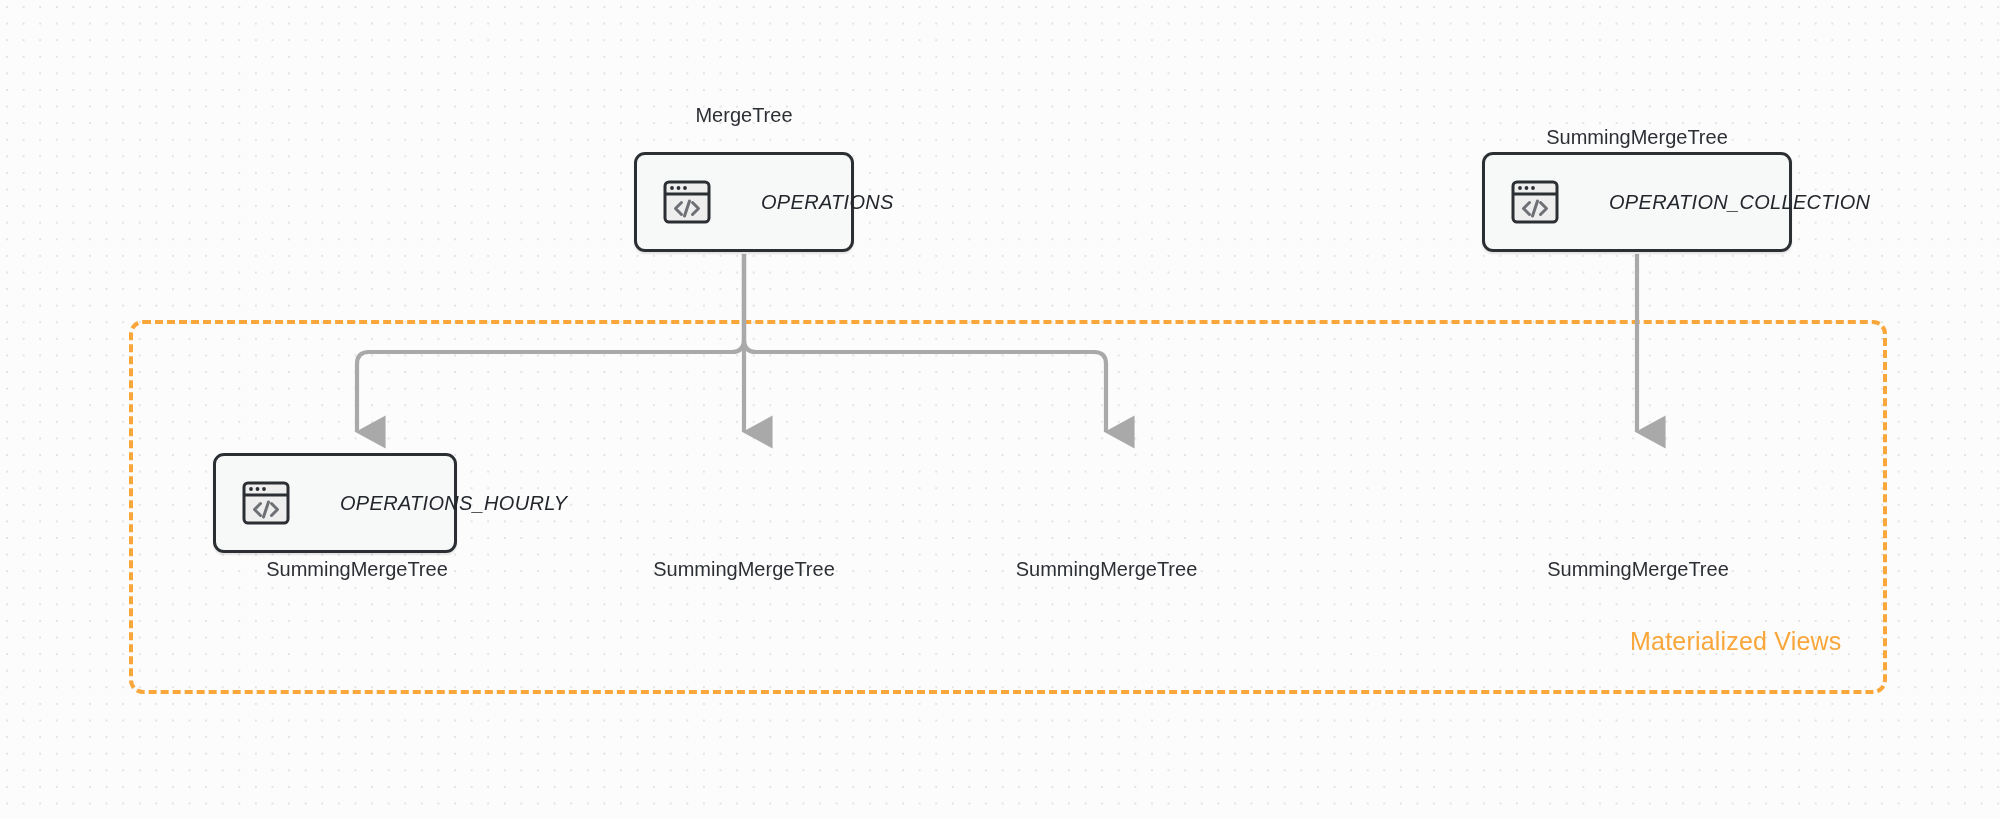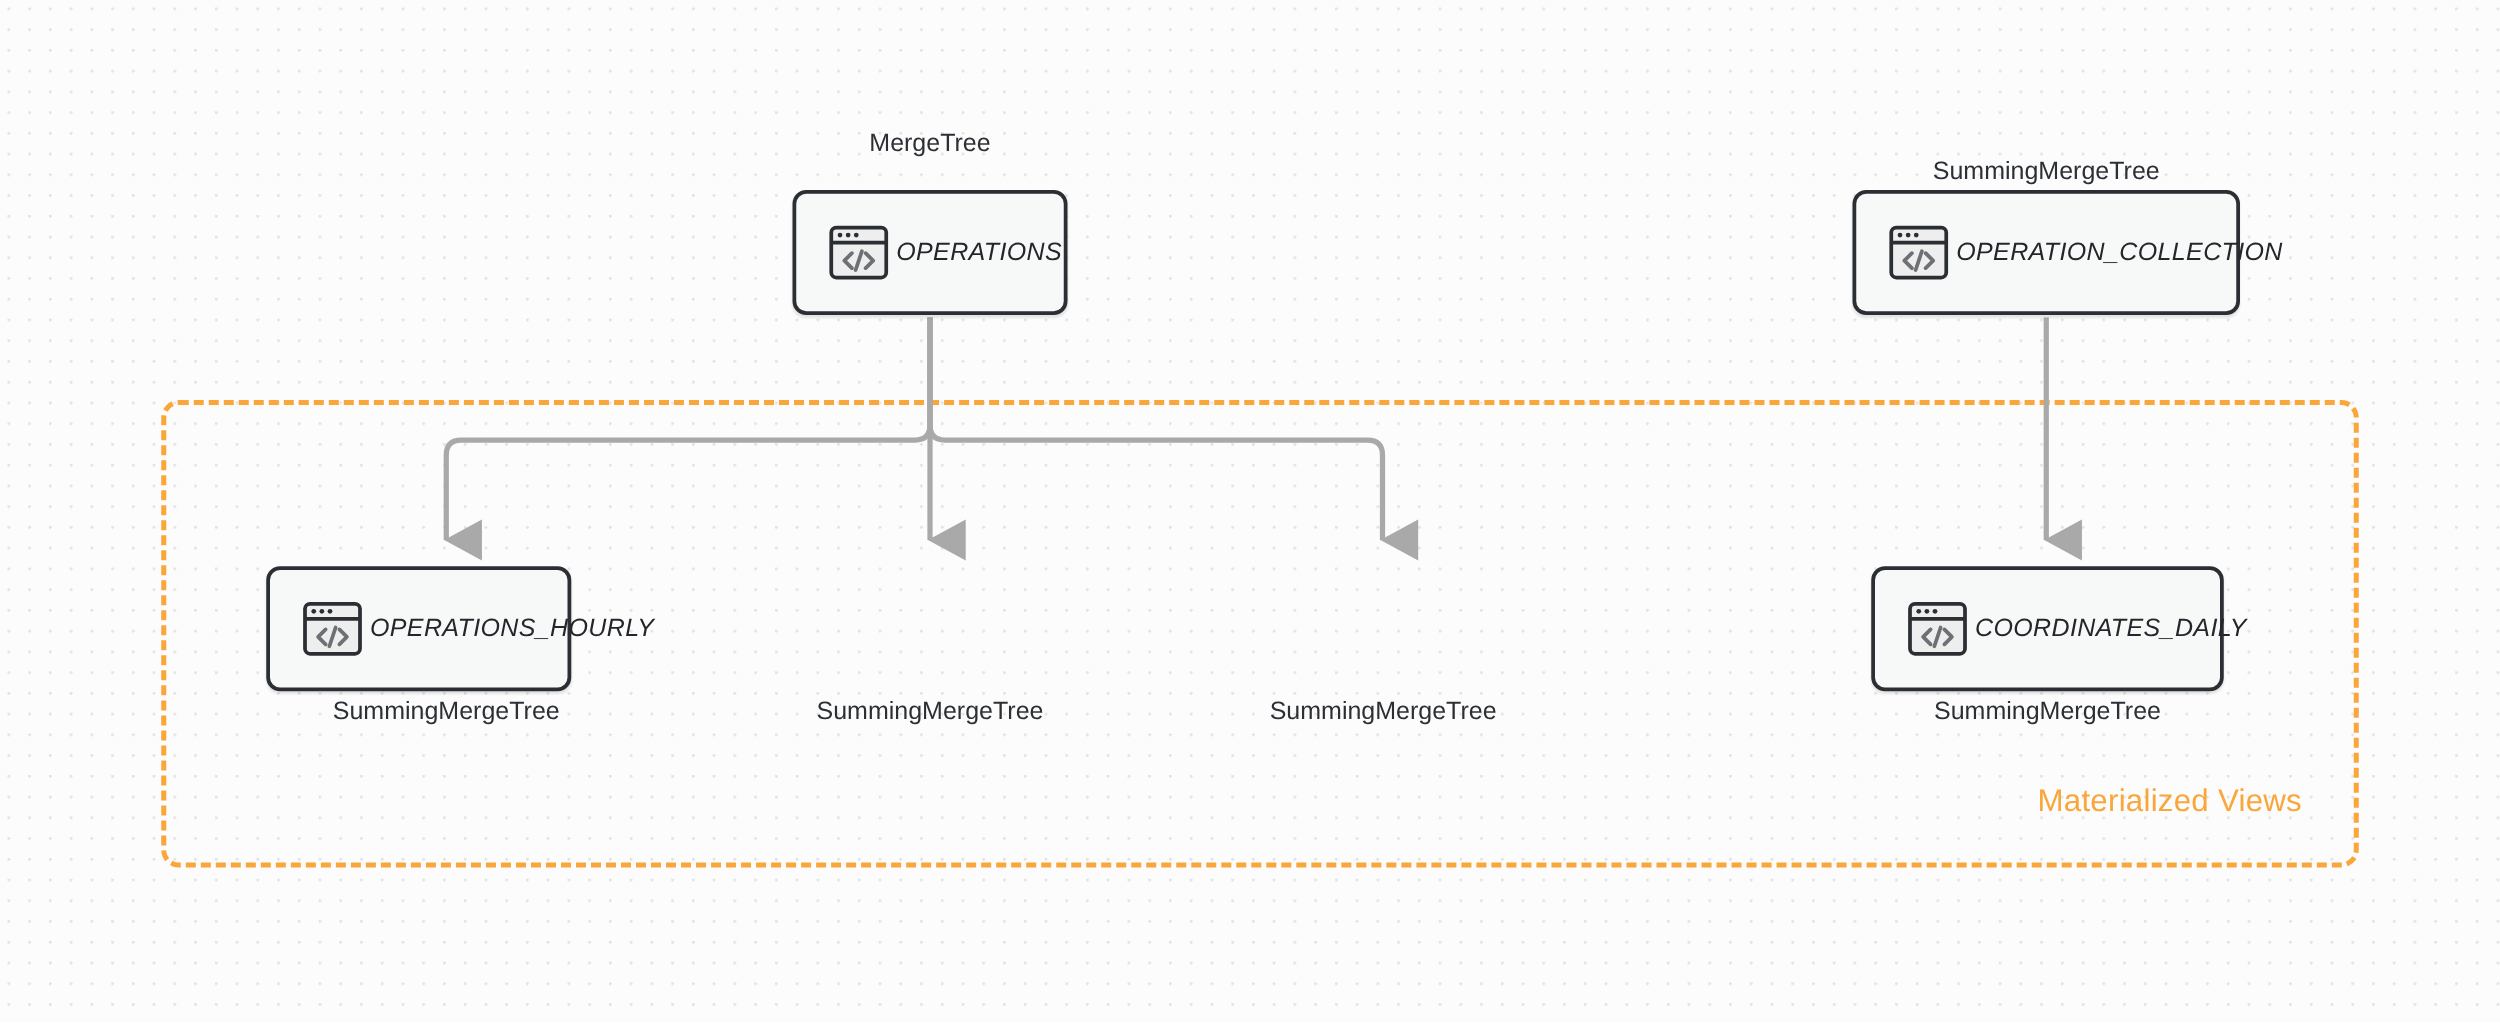--- a/index.html
+++ b/index.html
@@ -46,20 +46,21 @@
   
   .node {
     position: absolute;
     box-sizing: border-box;
     display: flex;
     align-items: center;
     background: #f7f8f8;
     border: 3.5px solid #2b2e33;
     border-radius: 11px;
     box-shadow: 0 2px 2px rgba(0,0,0,0.10);
+    gap: 44px;
   }
   .node-icon {
     flex: 0 0 auto;
     margin-left: 26px;
     width: 48px;
     height: 44px;
   }
   .node-label {
     flex: 1 1 auto;
     text-align: center;
@@ -147,28 +148,15 @@
       <line x1="26.5" y1="21" x2="21.5" y2="36" stroke="#6d7074" stroke-width="3" stroke-linecap="round"></line>
     </svg>
     <span class="node-label">OPERATIONS_HOURLY</span>
   </div>
   <div class="caption" style="left:213px; top:558px; width:288px;">SummingMergeTree</div>
 
   <div class="caption" style="left:608px; top:558px; width:272px;">SummingMergeTree</div>
 
   <div class="caption" style="left:988px; top:558px; width:237px;">SummingMergeTree</div>
 
-  <div class="node" style="left:1497px; top:453px; width:282px; height:100px;">
-    <svg class="node-icon" viewBox="0 0 48 44">
-      <rect x="2" y="2" width="44" height="40" rx="4" ry="4" fill="#eeeeee" stroke="#2b2e33" stroke-width="3"></rect>
-      <line x1="2" y1="14" x2="46" y2="14" stroke="#2b2e33" stroke-width="3"></line>
-      <circle cx="9" cy="8" r="1.9" fill="#2b2e33"></circle>
-      <circle cx="15.5" cy="8" r="1.9" fill="#2b2e33"></circle>
-      <circle cx="22" cy="8" r="1.9" fill="#2b2e33"></circle>
-      <path d="M18.5,22.5 L12.5,28.5 L18.5,34.5" fill="none" stroke="#6d7074" stroke-width="3" stroke-linecap="round" stroke-linejoin="round"></path>
-      <path d="M29.5,22.5 L35.5,28.5 L29.5,34.5" fill="none" stroke="#6d7074" stroke-width="3" stroke-linecap="round" stroke-linejoin="round"></path>
-      <line x1="26.5" y1="21" x2="21.5" y2="36" stroke="#6d7074" stroke-width="3" stroke-linecap="round"></line>
-    </svg>
-    <span class="node-label">COORDINATES_DAILY</span>
-  </div>
   <div class="caption" style="left:1497px; top:558px; width:282px;">SummingMergeTree</div>
 
 </div>
 
 </body></html>

